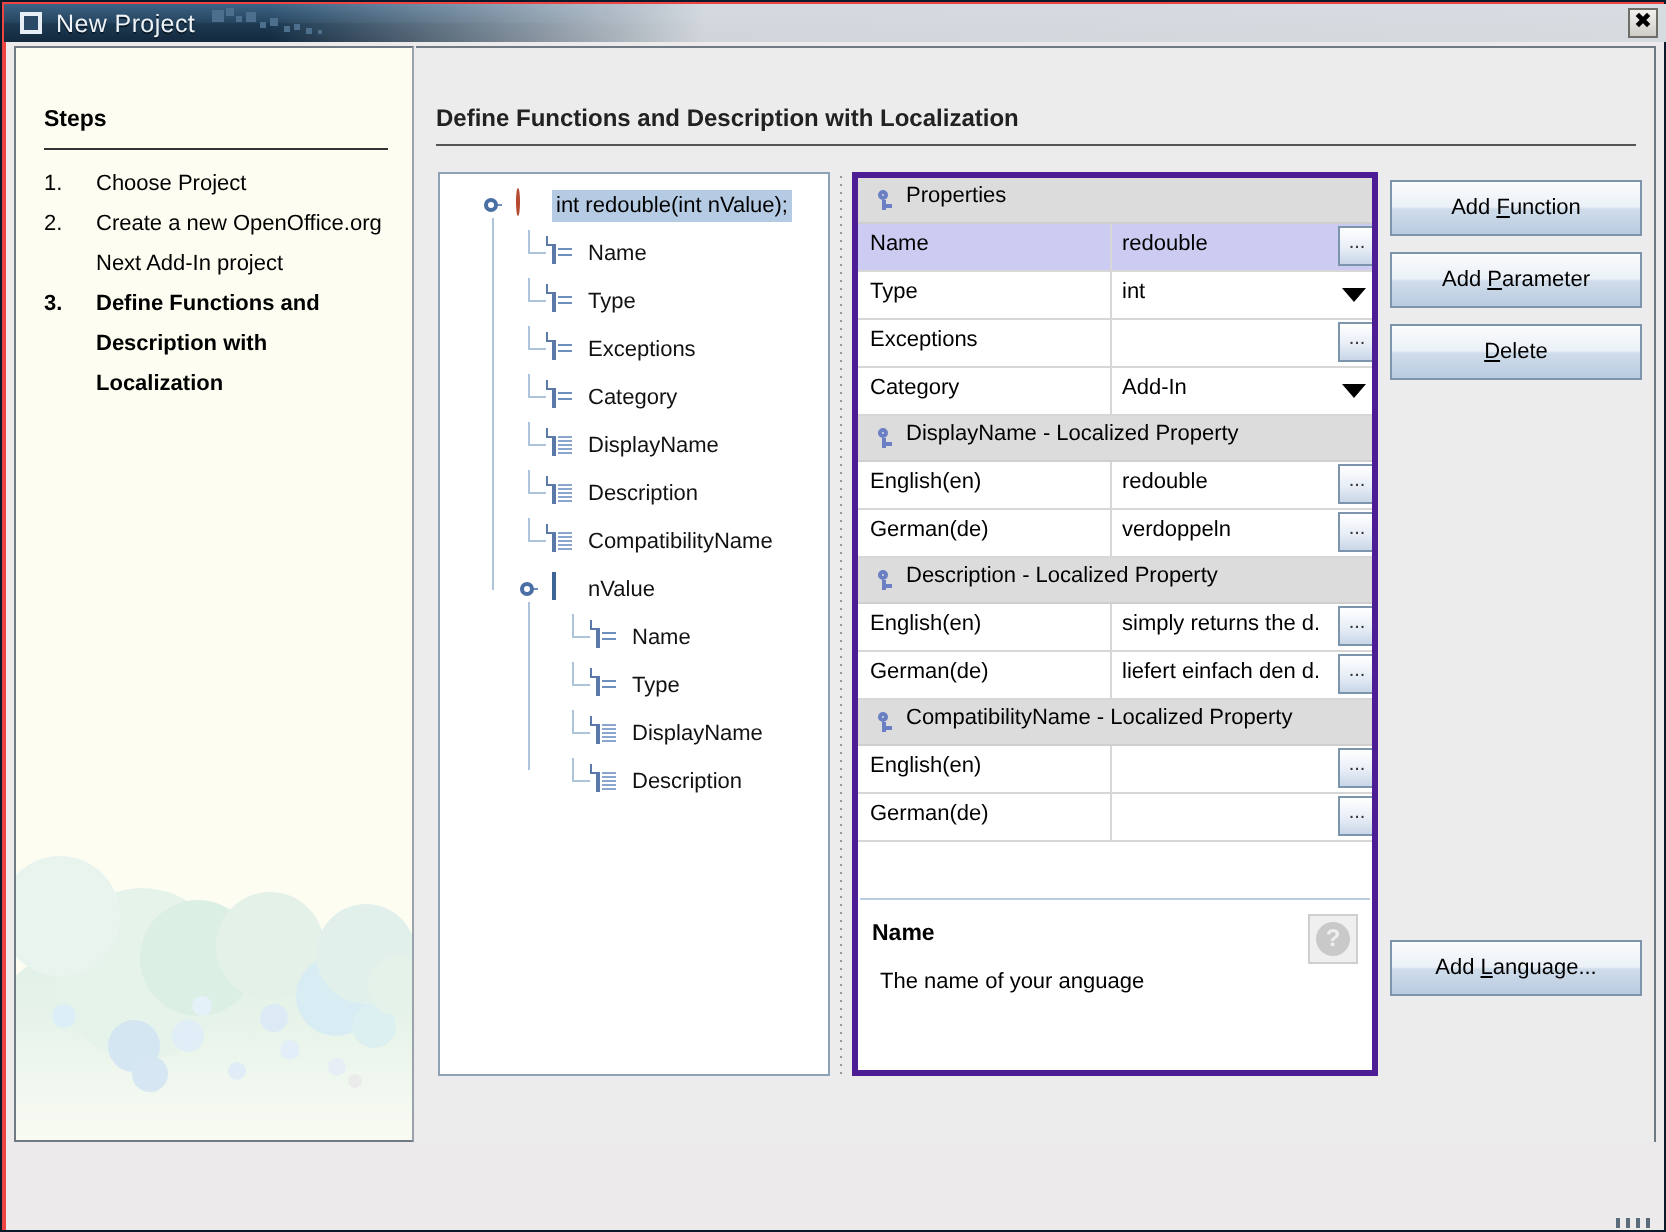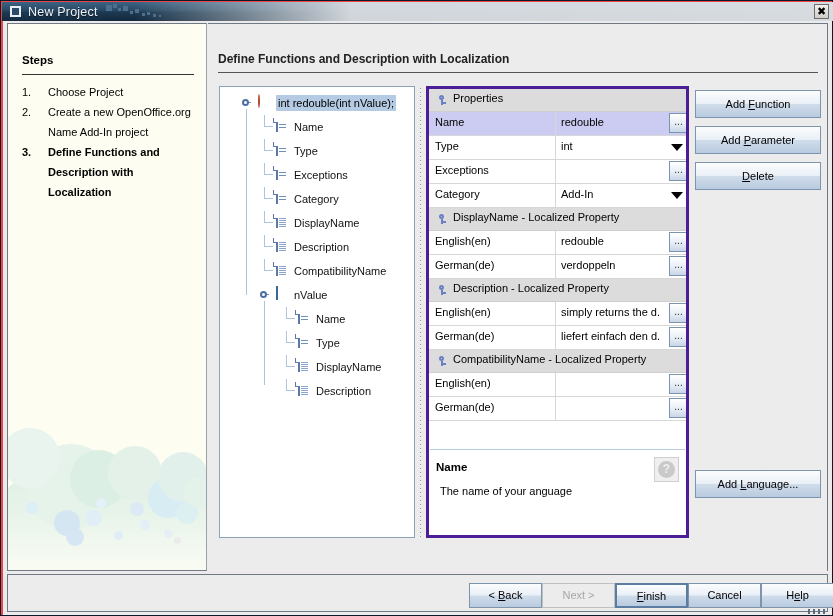--- a/index.html
+++ b/index.html
@@ -231,21 +231,21 @@
           <div class="step-row">
             <span class="step-num">1.</span>
             <span class="step-txt">Choose Project</span>
           </div>
           <div class="step-row">
             <span class="step-num">2.</span>
             <span class="step-txt">Create a new OpenOffice.org</span>
           </div>
           <div class="step-row">
             <span class="step-num"></span>
-            <span class="step-txt">Name Add-In project</span>
+            <span class="step-txt">Next Add-In project</span>
           </div>
           <div class="step-row cur">
             <span class="step-num">3.</span>
             <span class="step-txt">Define Functions and</span>
           </div>
           <div class="step-row cur">
             <span class="step-num"></span>
             <span class="step-txt">Description with</span>
           </div>
           <div class="step-row cur">
@@ -592,27 +592,20 @@
           </div>
         </div>
       </div>
 
       <div class="btn side-btn" style="top:66px" id="btn-addfn">Add <u>F</u>unction</div>
       <div class="btn side-btn" style="top:102px" id="btn-addparam">Add <u>P</u>arameter</div>
       <div class="btn side-btn" style="top:138px" id="btn-del"><u>D</u>elete</div>
       <div class="btn side-btn" style="top:446px" id="btn-addlang">Add <u>L</u>anguage...</div>
     </div>
 
-    <div class="foot">
-      <div class="btn fbtn" style="left:461px" id="f-back">&lt; <u>B</u>ack</div>
-      <div class="btn fbtn disabled" style="left:534px" id="f-next">Next &gt;</div>
-      <div class="btn fbtn focus" style="left:607px" id="f-finish"><u>F</u>inish</div>
-      <div class="btn fbtn" style="left:680px" id="f-cancel">Cancel</div>
-      <div class="btn fbtn" style="left:753px" id="f-help">H<u>e</u>lp</div>
-    </div>
     <div class="grip" id="grip">
         <i style="left: 0px;"></i>
         <i style="left: 5px;"></i>
         <i style="left: 10px;"></i>
         <i style="left: 15px;"></i>
       </div>
   </div>
 </div>
 
 </body></html>

